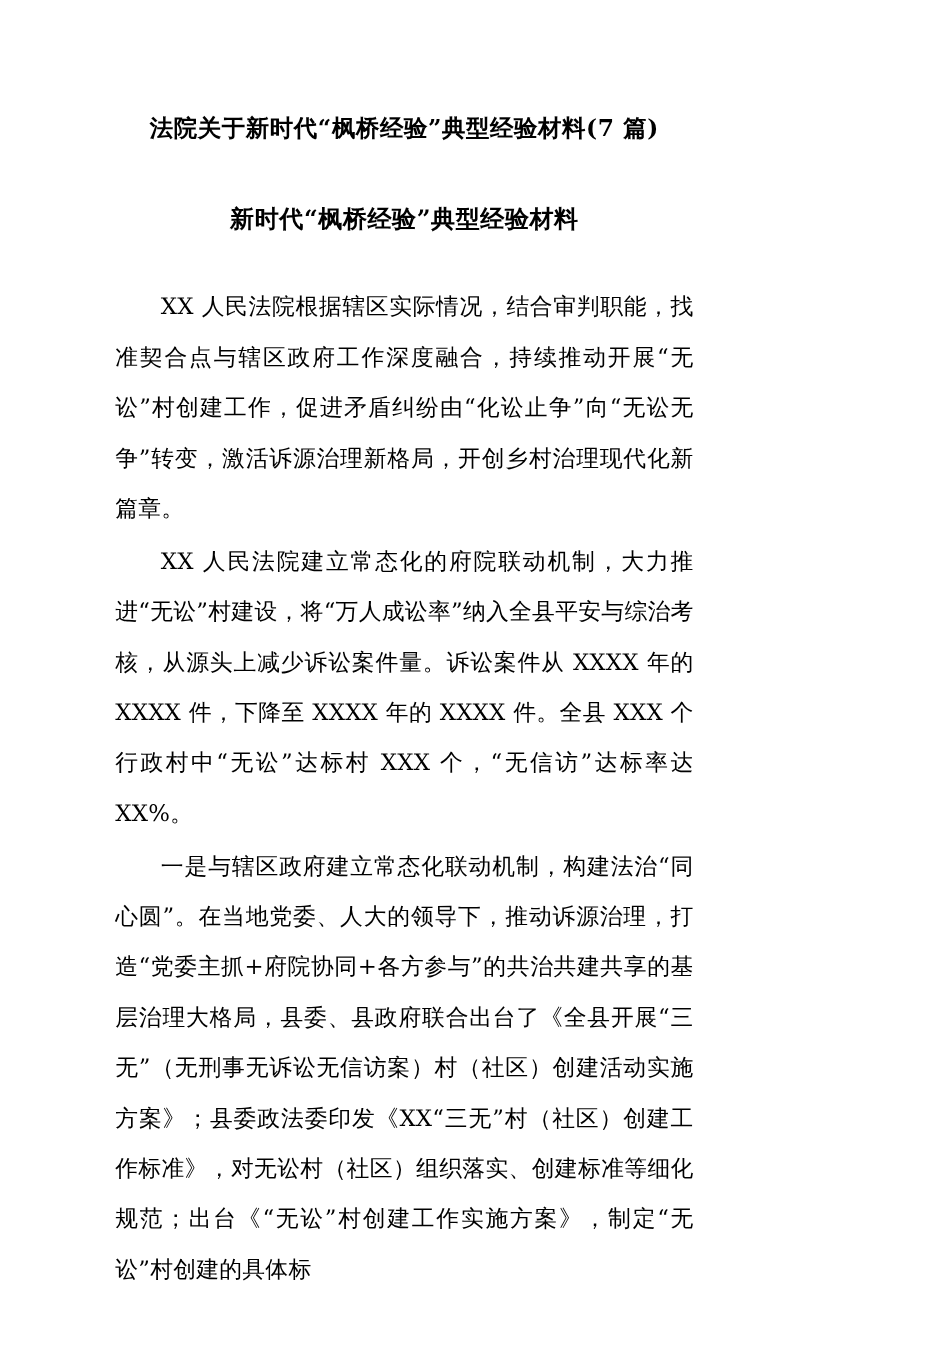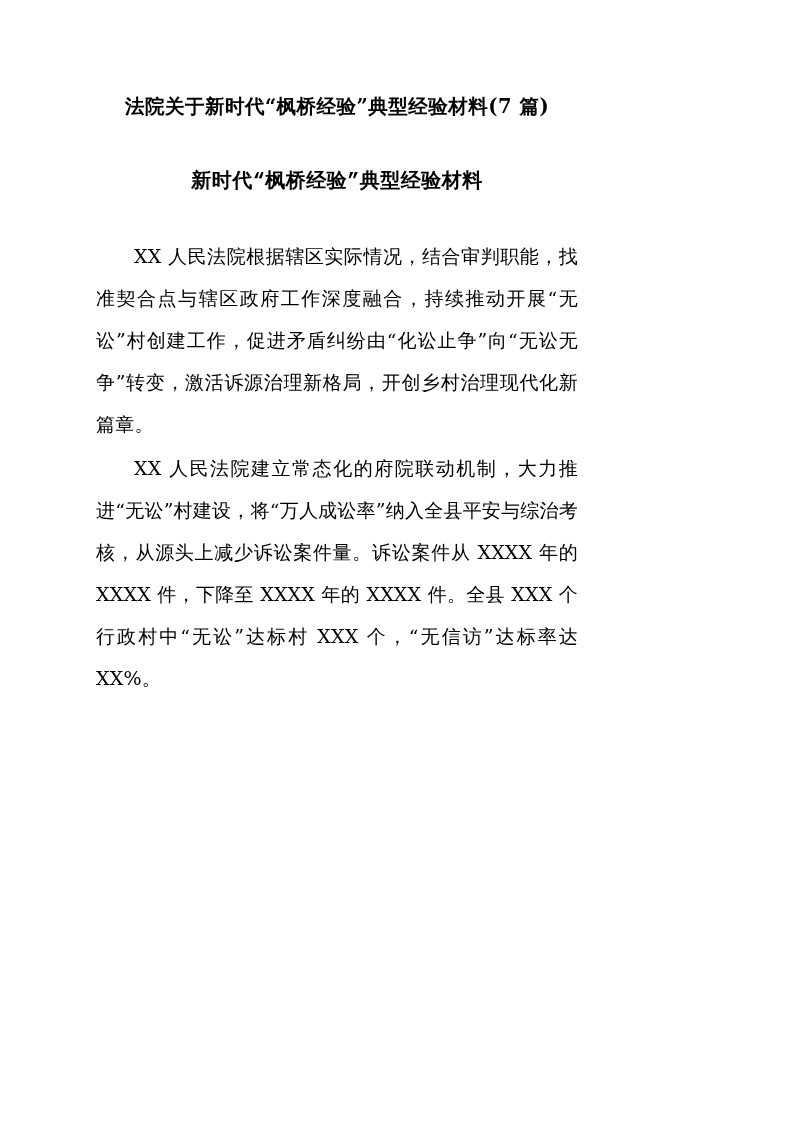--- a/index.html
+++ b/index.html
@@ -29,21 +29,20 @@
     line-height: 1.5;
     margin: 0 0 46px 0;
   }
   .doc-subtitle {
     font-size: 20px;
     font-weight: bold;
     text-align: center;
     letter-spacing: 0.5px;
     line-height: 1.5;
     margin: 0 0 38px 0;
-    font-family: Liberation Mono, monospace;
   }
   .para {
     font-size: 19px;
     line-height: 42px;
     text-align: justify;
     text-justify: inter-ideograph;
     margin: 0 0 2px 0;
     text-indent: 2em;
     letter-spacing: 0.2px;
   }
@@ -57,13 +56,14 @@
   }
 </style>
 </head>
 <body>
 
 <div class="page">
   <h1 class="doc-title">法院关于新时代“枫桥经验”典型经验材料(7 篇)</h1>
   <h2 class="doc-subtitle">新时代“枫桥经验”典型经验材料</h2>
   <p class="para">XX 人民法院根据辖区实际情况，结合审判职能，找准契合点与辖区政府工作深度融合，持续推动开展“无讼”村创建工作，促进矛盾纠纷由“化讼止争”向“无讼无争”转变，激活诉源治理新格局，开创乡村治理现代化新篇章。</p>
   <p class="para">XX 人民法院建立常态化的府院联动机制，大力推进“无讼”村建设，将“万人成讼率”纳入全县平安与综治考核，从源头上减少诉讼案件量。诉讼案件从 XXXX 年的 XXXX 件，下降至 XXXX 年的 XXXX 件。全县 XXX 个行政村中“无讼”达标村 XXX 个，“无信访”达标率达 XX%。</p>
+  <p class="para">一是与辖区政府建立常态化联动机制，构建法治“同心圆”。在当地党委、人大的领导下，推动诉源治理，打造“党委主抓+府院协同+各方参与”的共治共建共享的基层治理大格局，县委、县政府联合出台了《全县开展“三无”（无刑事无诉讼无信访案）村（社区）创建活动实施方案》；县委政法委印发《XX“三无”村（社区）创建工作标准》，对无讼村（社区）组织落实、创建标准等细化规范；出台《“无讼”村创建工作实施方案》，制定“无讼”村创建的具体标</p>
 </div>
 
 </body></html>

